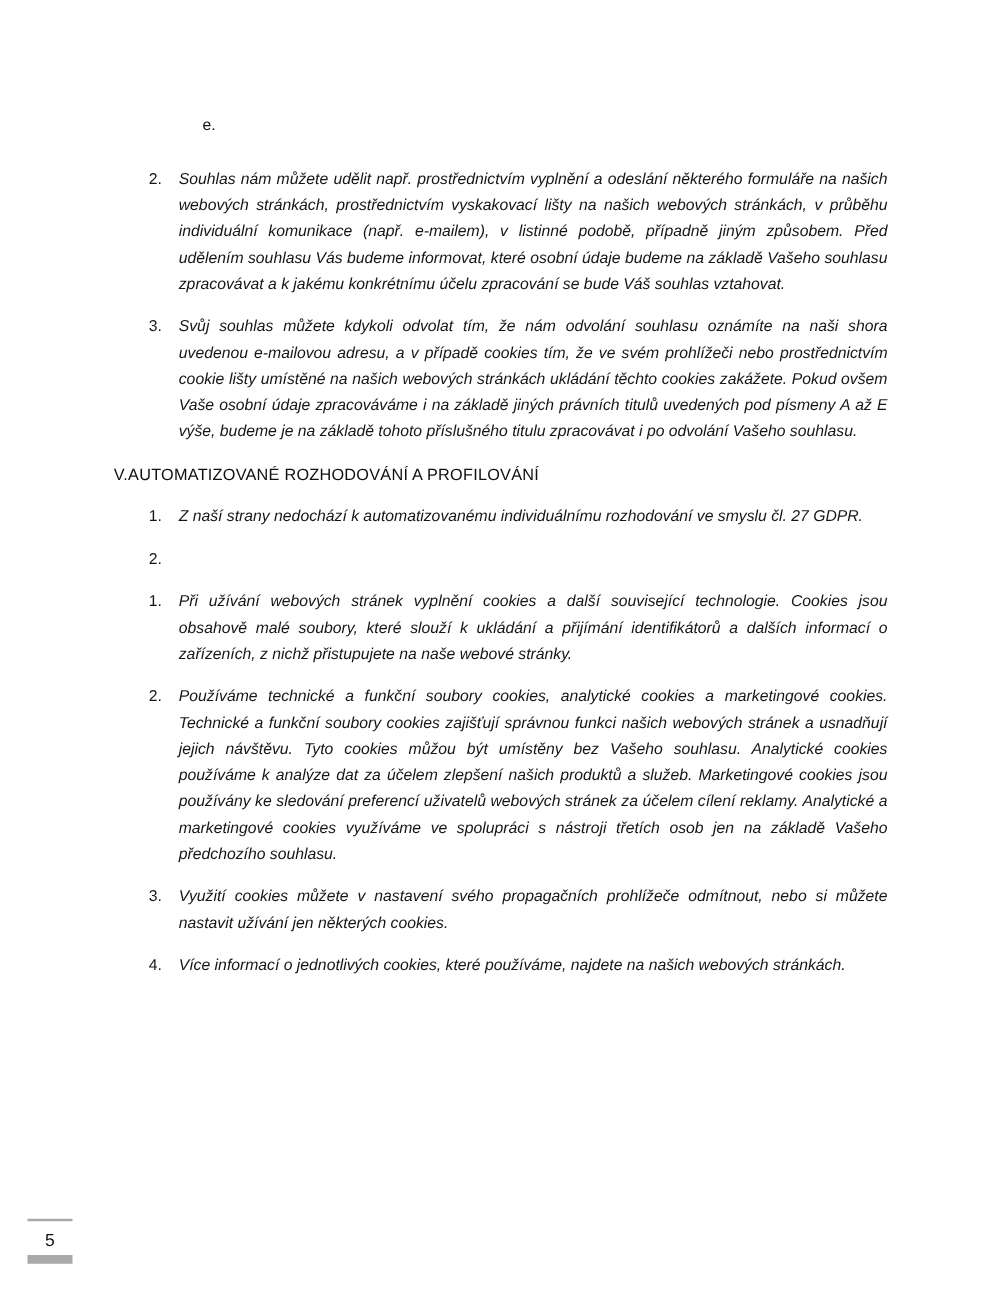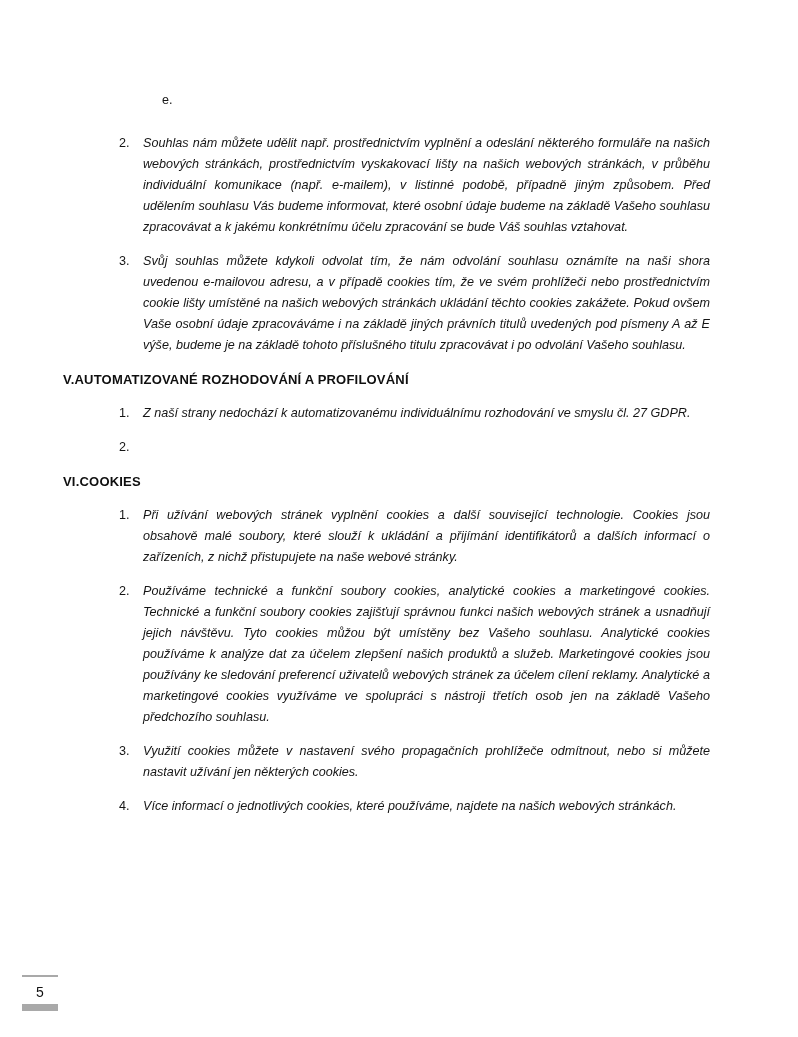--- a/index.html
+++ b/index.html
@@ -27,24 +27,24 @@
     margin-bottom: 13px;
   }
   .row .marker { flex: 0 0 auto; }
   .row .text { text-align: justify; }
   .row.letter { margin-bottom: 22px; }
   .row.letter .marker { margin-left: 162px; width: 23px; }
   .row.letter .text { width: 525px; }
   .row.num .marker { margin-left: 119px; width: 24px; }
   .row.num .text { width: 567px; font-style: italic; }
   .heading {
-    margin: 0 0 13px 63px;
+    margin: 0 0 13px 91px;
     font-size: 13px;
     line-height: 21px;
-    font-weight: 700;
+    font-weight: 400;
     letter-spacing: 0.2px;
     color: #0f0f0f;
   }
   .footer-rule-top {
     position: absolute;
     left: 22px; top: 975px;
     width: 36px; height: 2px;
     background: #a9a9a9;
   }
   .footer-number {
@@ -87,21 +87,20 @@
 
     <div class="row num">
       <div class="marker">1.</div>
       <div class="text">Z naší strany nedochází k automatizovanému individuálnímu rozhodování ve smyslu čl. 27 GDPR.</div>
     </div>
 
     <div class="row num">
       <div class="marker">2.</div>
     </div>
 
-    <div class="heading">VI.COOKIES</div>
 
     <div class="row num">
       <div class="marker">1.</div>
       <div class="text">Při užívání webových stránek vyplnění cookies a další související technologie. Cookies jsou obsahově malé soubory, které slouží k ukládání a přijímání identifikátorů a dalších informací o zařízeních, z nichž přistupujete na naše webové stránky.</div>
     </div>
 
     <div class="row num">
       <div class="marker">2.</div>
       <div class="text">Používáme technické a funkční soubory cookies, analytické cookies a marketingové cookies. Technické a funkční soubory cookies zajišťují správnou funkci našich webových stránek a usnadňují jejich návštěvu. Tyto cookies můžou být umístěny bez Vašeho souhlasu. Analytické cookies používáme k analýze dat za účelem zlepšení našich produktů a služeb. Marketingové cookies jsou používány ke sledování preferencí uživatelů webových stránek za účelem cílení reklamy. Analytické a marketingové cookies využíváme ve spolupráci s nástroji třetích osob jen na základě Vašeho předchozího souhlasu.</div>
     </div>

